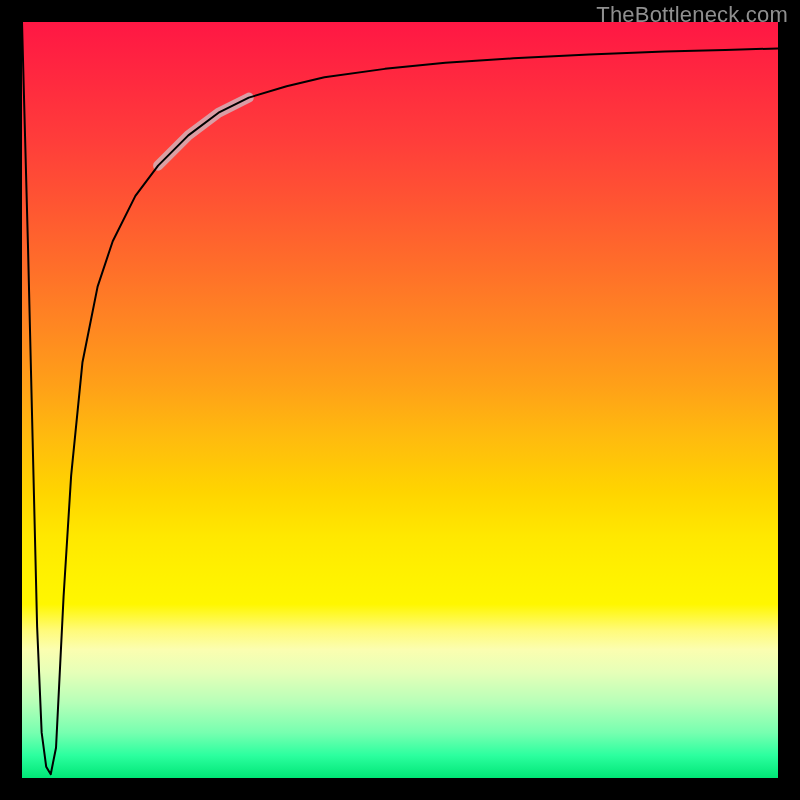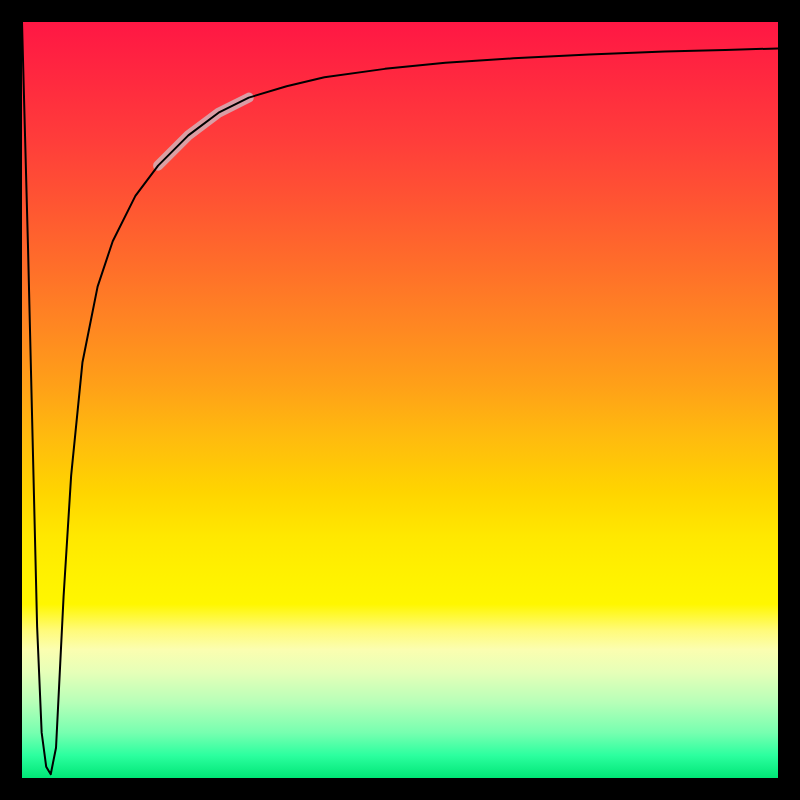--- a/index.html
+++ b/index.html
@@ -87,13 +87,14 @@
 <div class="frame">
 
   <div class="plot-area">
     <div class="gradient-bg"></div>
     <svg class="curve-svg" viewBox="0 0 756 756" preserveAspectRatio="none">
       <path id="highlight-path" class="curve-highlight" d="M136.08 143.64 L166.32 113.40 L196.56 90.72 L226.80 75.60"></path>
       <path id="main-path" class="curve-main" d="M0.00 0.00 L6.05 226.80 L10.58 415.80 L15.12 604.80 L19.66 710.64 L24.19 744.66 L28.73 752.22 L34.02 725.76 L37.80 650.16 L41.58 574.56 L49.14 453.60 L60.48 340.20 L75.60 264.60 L90.72 219.24 L113.40 173.88 L136.08 143.64 L166.32 113.40 L196.56 90.72 L226.80 75.60 L264.60 64.26 L302.40 55.19 L362.88 46.87 L423.36 40.82 L491.40 36.29 L567.00 32.51 L642.60 29.48 L703.08 27.97 L756.00 26.46"></path>
     </svg>
   </div>
 
+  <div class="watermark">TheBottleneck.com</div>
 </div>
 
 </body></html>

